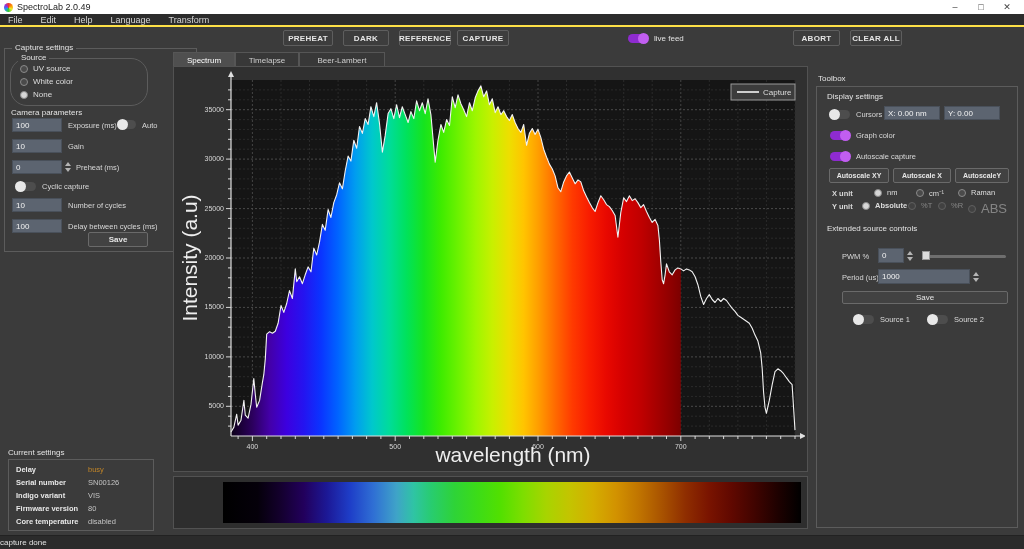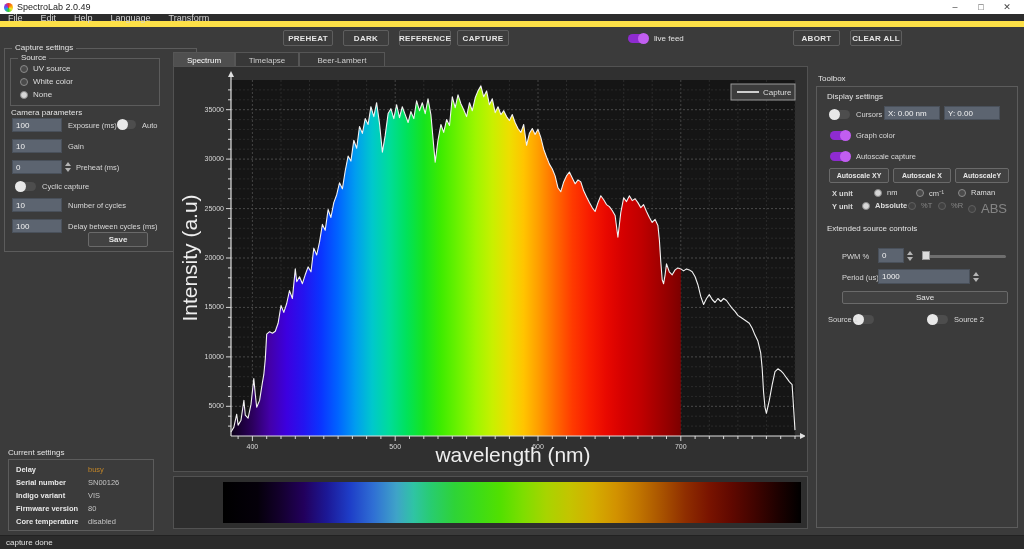--- a/index.html
+++ b/index.html
@@ -10,21 +10,21 @@
   
   .titlebar{position:absolute;left:0;top:0;width:1024px;height:14px;background:#ffffff;
             display:flex;align-items:center;gap:4px;padding-left:4px;box-sizing:border-box;}
   .app-icon{width:9px;height:9px;border-radius:50%;
             background:conic-gradient(#e33,#f90,#ee3,#3c3,#29e,#83e,#e33);}
   .title-text{font-size:9px;color:#222;}
   .win-controls{position:absolute;right:4px;top:0;height:14px;display:flex;align-items:center;gap:0;}
   .win-btn{width:26px;height:14px;font-size:9px;color:#444;text-align:center;line-height:14px;cursor:default;}
   
   .menubar{position:absolute;left:0;top:14px;width:1024px;height:13px;background:#2c2c2c;
-           display:flex;align-items:center;gap:18px;padding-left:8px;box-sizing:border-box;border-bottom:6px solid #fde047;}
+           display:flex;align-items:center;gap:18px;padding-left:8px;box-sizing:border-box;border-bottom:2px solid #fde047;}
   .menu-item{font-size:9px;color:#d5d5d5;}
   
   .tbtn{position:absolute;height:16px;background:#3d3d3d;border:1px solid #5e5e5e;border-radius:2px;
         color:#e6e6e6;font-size:8px;font-weight:bold;letter-spacing:.3px;text-align:center;
         display:flex;align-items:center;justify-content:center;box-sizing:border-box;}
   .btn-sm{background:#424242;border:1px solid #6a6a6a;border-radius:2px;color:#e6e6e6;
           font-size:8px;text-align:center;display:flex;align-items:center;justify-content:center;box-sizing:border-box;position:absolute;}
   
   .toggle{position:absolute;width:20px;height:9px;border-radius:5px;background:#4d4d4d;}
   .toggle .knob{position:absolute;top:-1px;left:-1px;width:11px;height:11px;border-radius:50%;background:#e8e8e8;}
@@ -56,21 +56,21 @@
   .strip-panel{position:absolute;left:173px;top:476px;width:635px;height:53px;background:#2e2e2e;border:1px solid #525252;box-sizing:border-box;}
   .strip{position:absolute;left:49px;top:5px;width:578px;height:41px;}
   
   .cs-row-label{position:absolute;font-size:7.5px;font-weight:bold;color:#e8e8e8;}
   .cs-row-val{position:absolute;font-size:7.5px;color:#c3c3c3;}
   
   .slider-track{position:absolute;height:3px;background:#6e6e6e;border-radius:2px;}
   .slider-handle{position:absolute;width:8px;height:9px;background:#dcdcdc;border:1px solid #999;top:-4px;left:0;box-sizing:border-box;}
   
   .statusbar{position:absolute;left:0;top:535px;width:1024px;height:14px;background:#2b2b2b;border-top:1px solid #222;
-             display:flex;align-items:center;padding-left:6px;box-sizing:border-box;font-size:8px;color:#e0e0e0;}
+             display:flex;align-items:center;box-sizing:border-box;font-size:8px;color:#e0e0e0;}
   svg text{font-family:"Liberation Sans",sans-serif;}
 </style>
 </head>
 <body>
 
 <div class="titlebar">
   <div class="app-icon"></div>
   <span class="title-text">SpectroLab 2.0.49</span>
 </div>
 <div class="win-controls">
@@ -95,21 +95,21 @@
     <div class="knob"></div>
   </div>
 <span class="plain-label" style="left:654px;top:34px;">live feed</span>
 <div class="tbtn" style="left:793px;top:30px;width:47px;">ABORT</div>
 <div class="tbtn" style="left:850px;top:30px;width:52px;">CLEAR ALL</div>
 
 <div class="groupbox" style="left:4px;top:48px;width:193px;height:204px;">
   <span class="gb-legend">Capture settings</span>
 </div>
 
-<div class="groupbox" style="left:10px;top:58px;width:150px;height:48px;">
+<div class="groupbox" style="left:10px;top:58px;width:138px;height:48px;border-radius:17px;">
   <span class="gb-legend" style="background:#3b3b3b;">Source</span>
 </div>
 <div class="radio-row" style="left:20px;top:64px;">
   <div class="radio"></div>
   <span class="radio-label">UV source</span>
 </div>
 <div class="radio-row" style="left:20px;top:77px;">
   <div class="radio"></div>
   <span class="radio-label">White color</span>
 </div>
@@ -441,21 +441,21 @@
 <div class="spin" style="left:971px;top:269px;height:15px;">
     <div class="sp-up"></div>
     <div class="sp-dn"></div>
   </div>
 
 <div class="btn-sm" style="left:842px;top:291px;width:166px;height:13px;">Save</div>
 
 <div class="toggle" style="left:854px;top:315px;">
     <div class="knob"></div>
   </div>
-<span class="fld-label" style="left:828px;top:315px;">Source 1</span>
+<span class="fld-label" style="left:880px;top:315px;">Source 1</span>
 <div class="toggle" style="left:928px;top:315px;">
     <div class="knob"></div>
   </div>
 <span class="fld-label" style="left:954px;top:315px;">Source 2</span>
 
 <div class="statusbar">
   <span>capture done</span>
 </div>
 
 </body></html>

